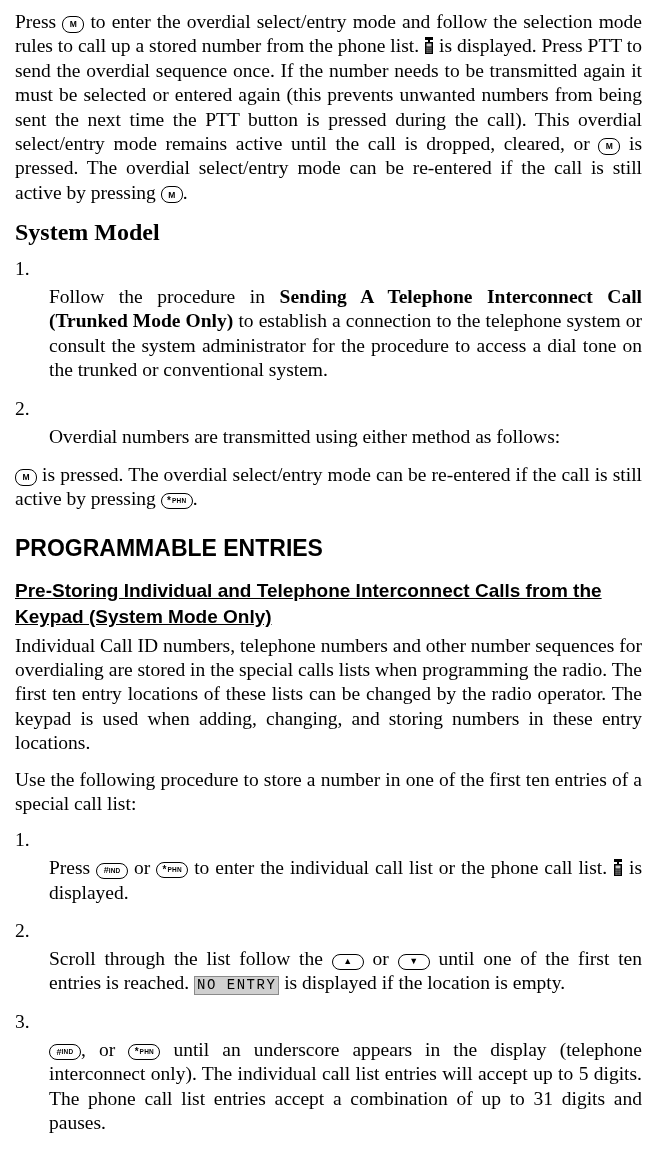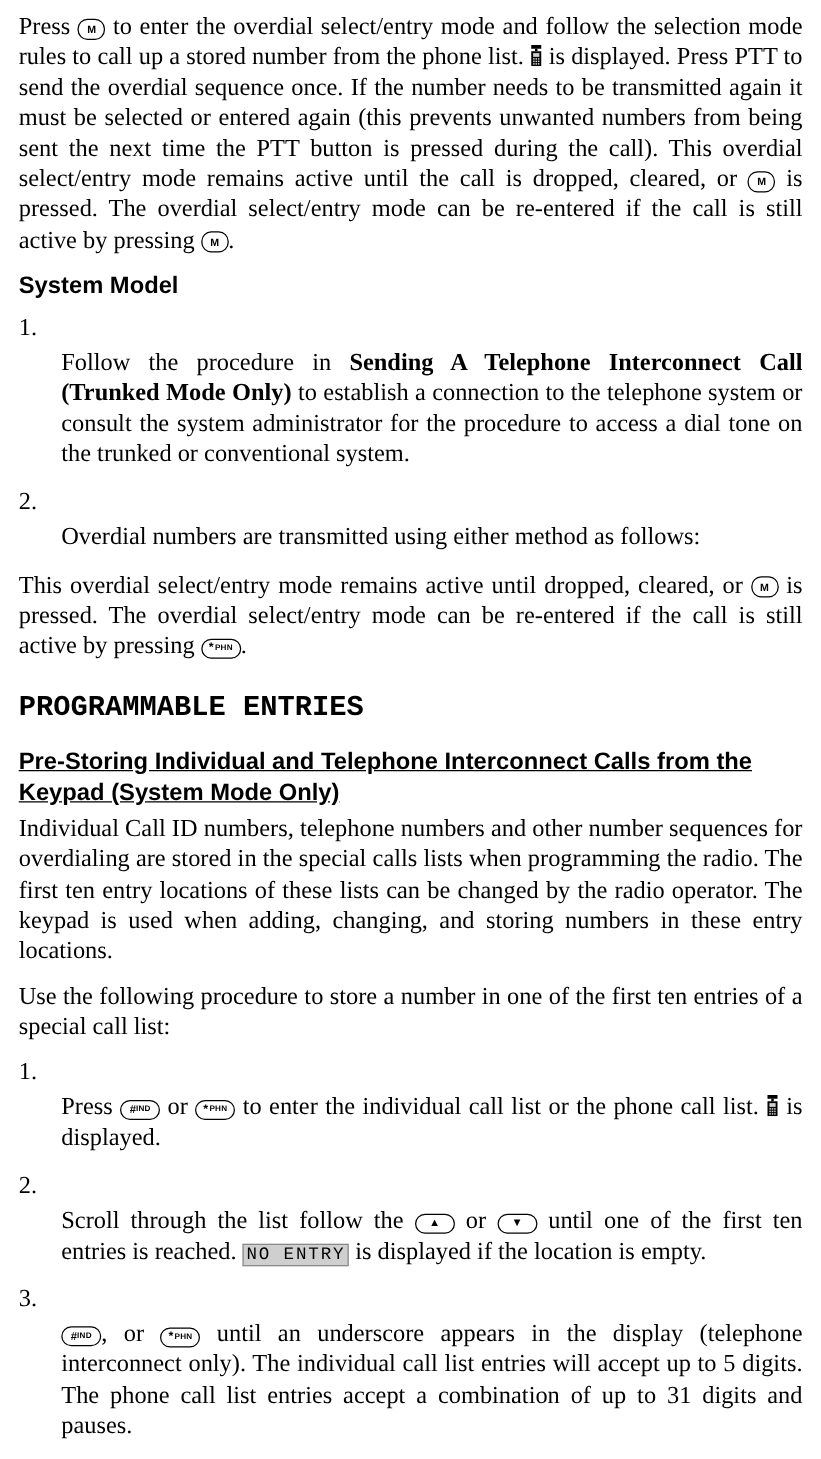--- a/index.html
+++ b/index.html
@@ -8,27 +8,27 @@
     font-size: 19.5px;
     line-height: 1.25;
     color: #000;
     width: 657px;
     margin: 0 auto;
     padding: 10px 15px 20px 15px;
     box-sizing: border-box;
   }
   p { margin: 0 0 12px 0; text-align: justify; }
   .h-section {
+    font-family: Liberation Serif, serif;
+    font-weight: bold;
+    font-size: 24px;
+    margin: 0 0 10px 0;
+  }
+  .h-main {
     font-family: Liberation Sans, sans-serif;
-    font-weight: bold;
-    font-size: 19px;
-    margin: 0 0 10px 0;
-  }
-  .h-main {
-    font-family: Liberation Mono, monospace;
     font-weight: bold;
     font-size: 23px;
     margin: 22px 0 14px 0;
   }
   .h-sub {
     font-family: Arial, Helvetica, sans-serif;
     font-weight: bold;
     font-size: 19px;
     text-decoration: underline;
     margin: 16px 0 4px 0;
@@ -128,21 +128,21 @@
       <span>Follow the procedure in </span><b>Sending A Telephone Interconnect Call (Trunked Mode Only)</b><span> to establish a connection to the telephone system or consult the system administrator for the procedure to access a dial tone on the trunked or conventional system.</span>
     </span>
   </li>
   <li>
     <span class="num">2.</span>
     <span class="body" style="text-align:left;">Overdial numbers are transmitted using either method as follows:</span>
   </li>
 </ol>
 
 <p>
-  <span>This overdial select/entry mode remains active until dropped, cleared, or </span><span class="keycap">
+  <span class="keycap">
       <span>M</span>
     </span><span> is pressed. The overdial select/entry mode can be re-entered if the call is still active by pressing </span><span class="keycap wide">
       <span class="star">*</span>
       <span class="lbl">PHN</span>
     </span><span>.</span>
 </p>
 
 <div class="h-main">PROGRAMMABLE ENTRIES</div>
 
 <div class="h-sub">Pre-Storing Individual and Telephone Interconnect Calls from the Keypad (System Mode Only)</div>

